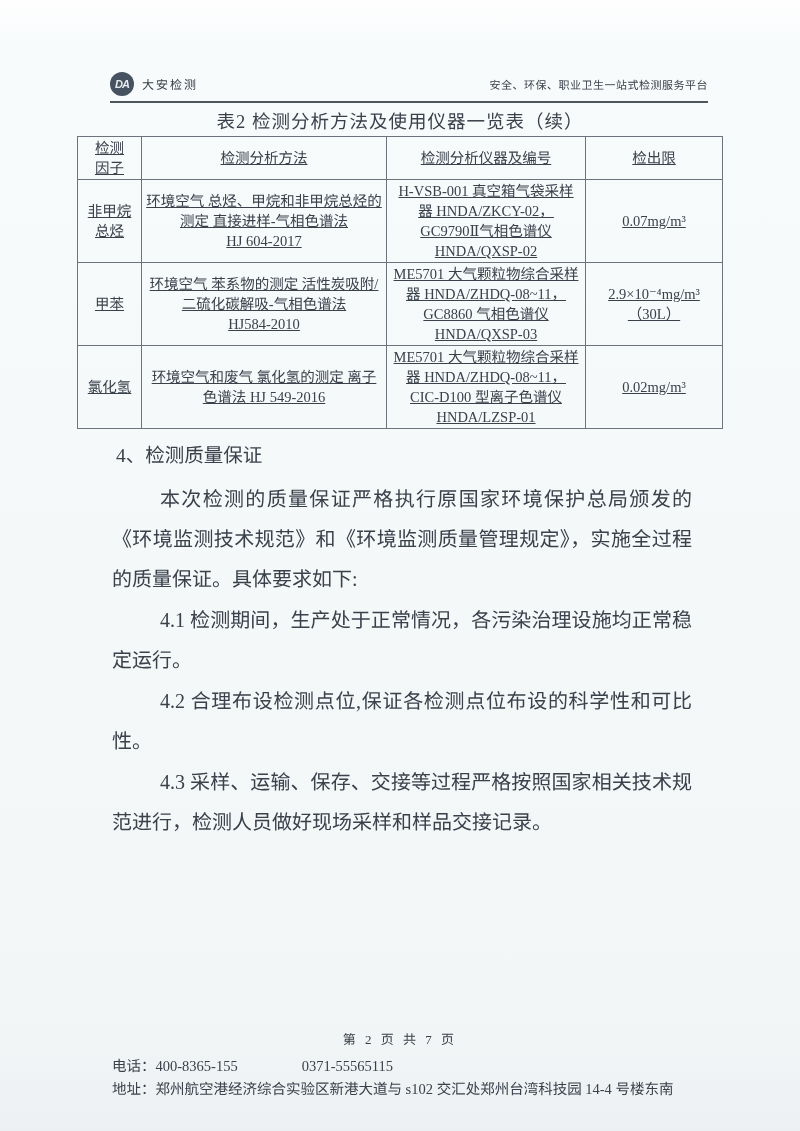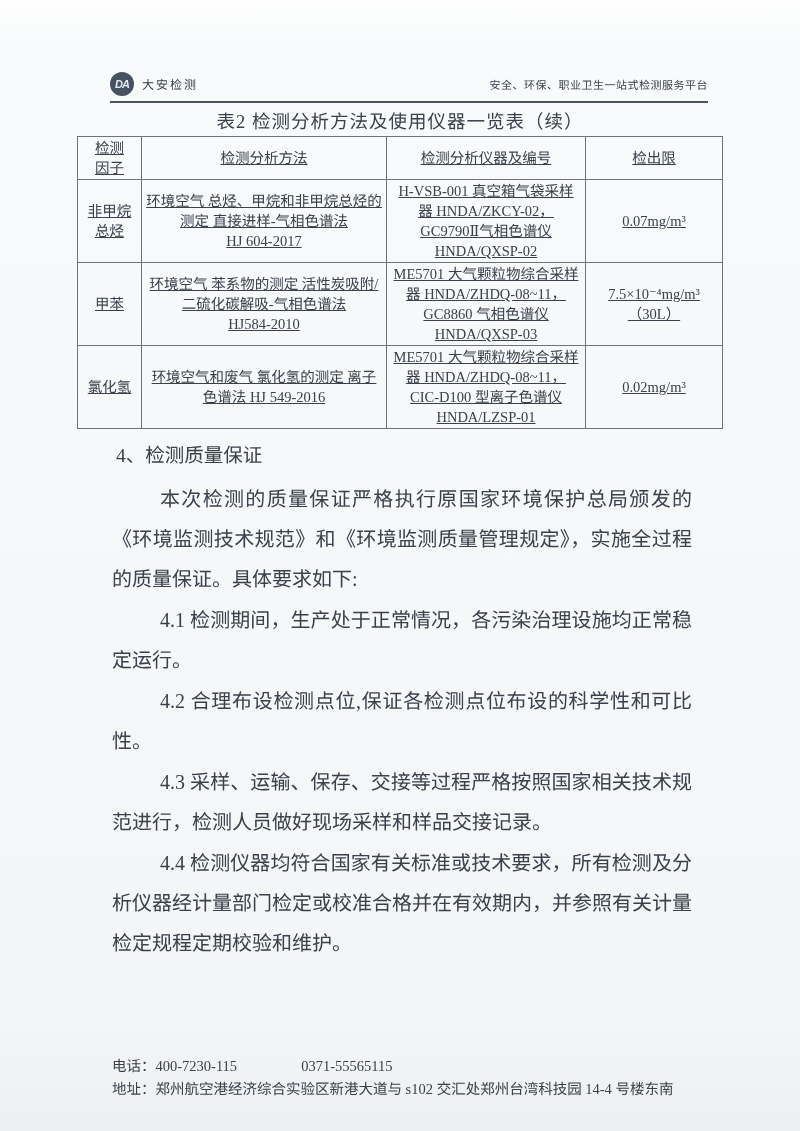--- a/index.html
+++ b/index.html
@@ -143,21 +143,21 @@
       </tr>
       <tr>
         <td>甲苯</td>
         <td>环境空气 苯系物的测定 活性炭吸附/
 二硫化碳解吸-气相色谱法
 HJ584-2010</td>
         <td>ME5701 大气颗粒物综合采样
 器 HNDA/ZHDQ-08~11，
 GC8860 气相色谱仪
 HNDA/QXSP-03</td>
-        <td>7.5×10⁻⁴mg/m³
+        <td>2.9×10⁻⁴mg/m³
 （30L）</td>
       </tr>
       <tr>
         <td>氯化氢</td>
         <td>环境空气和废气 氯化氢的测定 离子
 色谱法 HJ 549-2016</td>
         <td>ME5701 大气颗粒物综合采样
 器 HNDA/ZHDQ-08~11，
 CIC-D100 型离子色谱仪
 HNDA/LZSP-01</td>
@@ -165,25 +165,25 @@
       </tr>
     </tbody>
   </table>
 
   <div class="body-text">
     <h4 class="section-heading">4、检测质量保证</h4>
     <p>本次检测的质量保证严格执行原国家环境保护总局颁发的《环境监测技术规范》和《环境监测质量管理规定》，实施全过程的质量保证。具体要求如下:</p>
     <p>4.1 检测期间，生产处于正常情况，各污染治理设施均正常稳定运行。</p>
     <p>4.2 合理布设检测点位,保证各检测点位布设的科学性和可比性。</p>
     <p>4.3 采样、运输、保存、交接等过程严格按照国家相关技术规范进行，检测人员做好现场采样和样品交接记录。</p>
-    <p>4.4 检测仪器均符合国家有关标准或技术要求，所有检测及分析仪器经计量部门检定或校准合格并在有效期内，并参照有关计量检定规程定期校验和维护。</p>
   </div>
 
   <div class="footer">
+    <div class="page-indicator">第 2 页 共 7 页</div>
     <div class="contact-line">
-      <span>电话：</span><span>400-7230-115</span><span class="phone-2">0371-55565115</span>
+      <span>电话：</span><span>400-8365-155</span><span class="phone-2">0371-55565115</span>
     </div>
     <div class="contact-line">
       <span>地址：</span><span>郑州航空港经济综合实验区新港大道与 s102 交汇处郑州台湾科技园 14-4 号楼东南</span>
     </div>
   </div>
 
 </div>
 
 </body></html>

